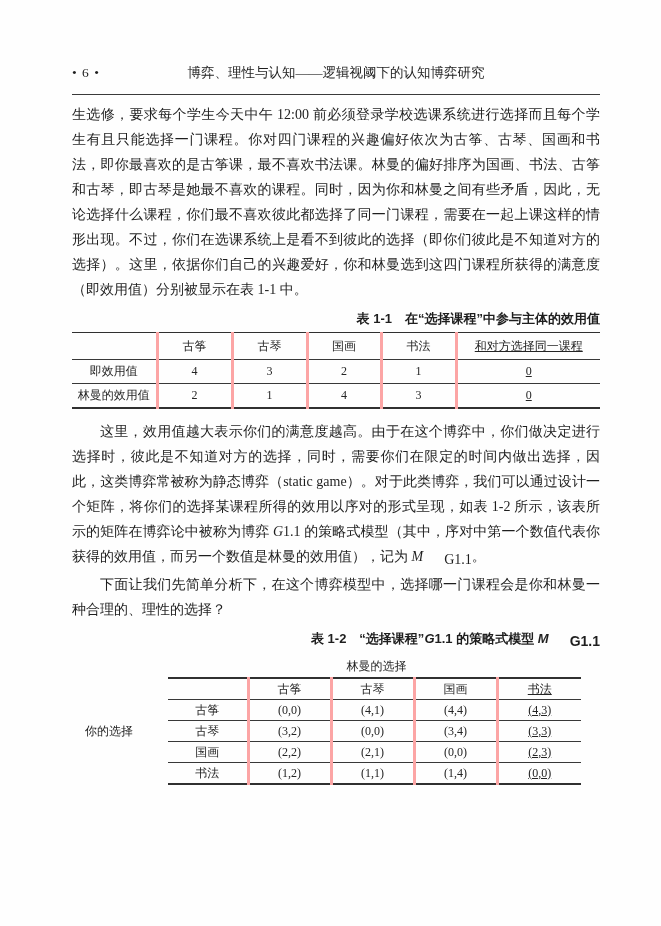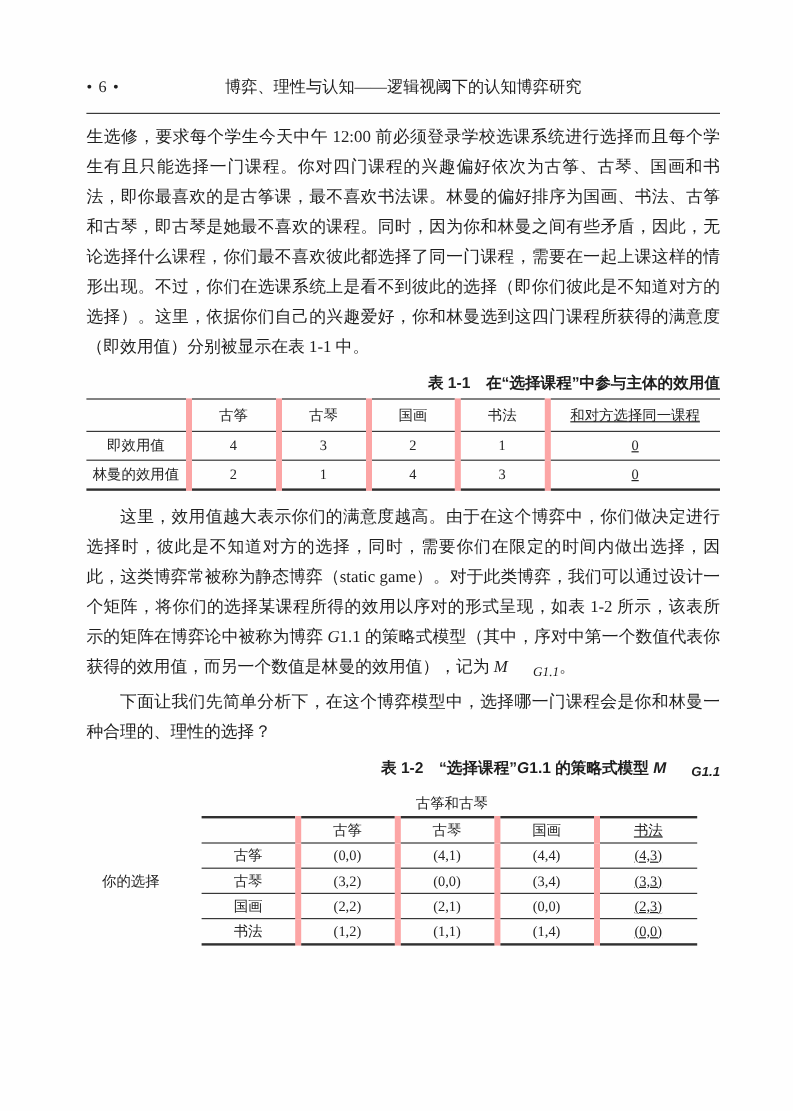--- a/index.html
+++ b/index.html
@@ -46,22 +46,21 @@
     margin: 0;
   }
   .indent { text-indent: 2em; }
   .p1 { margin-top: 7px; }
   .p2 { margin-top: 10px; }
   .p3 { margin-top: 0; }
   .p4 { margin-top: 13px; }
 
   .seg-italic { font-style: italic; }
   .seg-sub-italic {
-    font-style: italic;
-    font-size: 11px;
+    font-size: 14px;
     vertical-align: -3px;
     padding-left: 21px;
   }
 
   
   .table-caption {
     font-family: "Liberation Sans", "DejaVu Sans", sans-serif;
     font-weight: bold;
     font-size: 13px;
     text-align: right;
@@ -73,21 +72,21 @@
   table.doc-table {
     border-collapse: collapse;
     table-layout: fixed;
     font-size: 12px;
     color: #242424;
   }
   table.doc-table td {
     text-align: center;
     vertical-align: middle;
     padding: 1px 2px;
-    border-right: 5px solid #fca5a5;
+    border-right: 3px solid #fca5a5;
     border-bottom: 1px solid #383838;
     overflow: hidden;
     white-space: nowrap;
   }
   table.doc-table td:last-child { border-right: none; text-decoration: underline; }
   table.doc-table tr:last-child td { border-bottom: none; }
 
   table.t1 {
     width: 528px;
     border-top: 1.5px solid #303030;
@@ -172,21 +171,21 @@
         </tr>
       </tbody>
   </table>
 
   <p class="body-para indent p2"><span>这里，效用值越大表示你们的满意度越高。由于在这个博弈中，你们做决定进行选择时，彼此是不知道对方的选择，同时，需要你们在限定的时间内做出选择，因此，这类博弈常被称为静态博弈（static game）。对于此类博弈，我们可以通过设计一个矩阵，将你们的选择某课程所得的效用以序对的形式呈现，如表 1-2 所示，该表所示的矩阵在博弈论中被称为博弈 </span><span class="seg-italic">G</span><span>1.1 的策略式模型（其中，序对中第一个数值代表你获得的效用值，而另一个数值是林曼的效用值），记为 </span><span class="seg-italic">M</span><span class="seg-sub-italic">G1.1</span><span>。</span></p>
   <p class="body-para indent p3"><span>下面让我们先简单分析下，在这个博弈模型中，选择哪一门课程会是你和林曼一种合理的、理性的选择？</span></p>
 
   <div class="table-caption"><span>表 1-2　“选择课程”</span><span class="seg-italic">G</span><span>1.1 的策略式模型 </span><span class="seg-italic">M</span><span class="seg-sub-italic">G1.1</span></div>
 
   <div class="t2-block">
-    <div class="t2-top-label">古筝和古琴</div>
+    <div class="t2-top-label">林曼的选择</div>
     <div class="t2-wrap">
       <div class="t2-left">你的选择</div>
       <table class="doc-table t2">
         <colgroup>
           <col style="width:80px">
             <col style="width:83px">
             <col style="width:83px">
           <col style="width:83px">
             <col style="width:84px">
         </colgroup>

